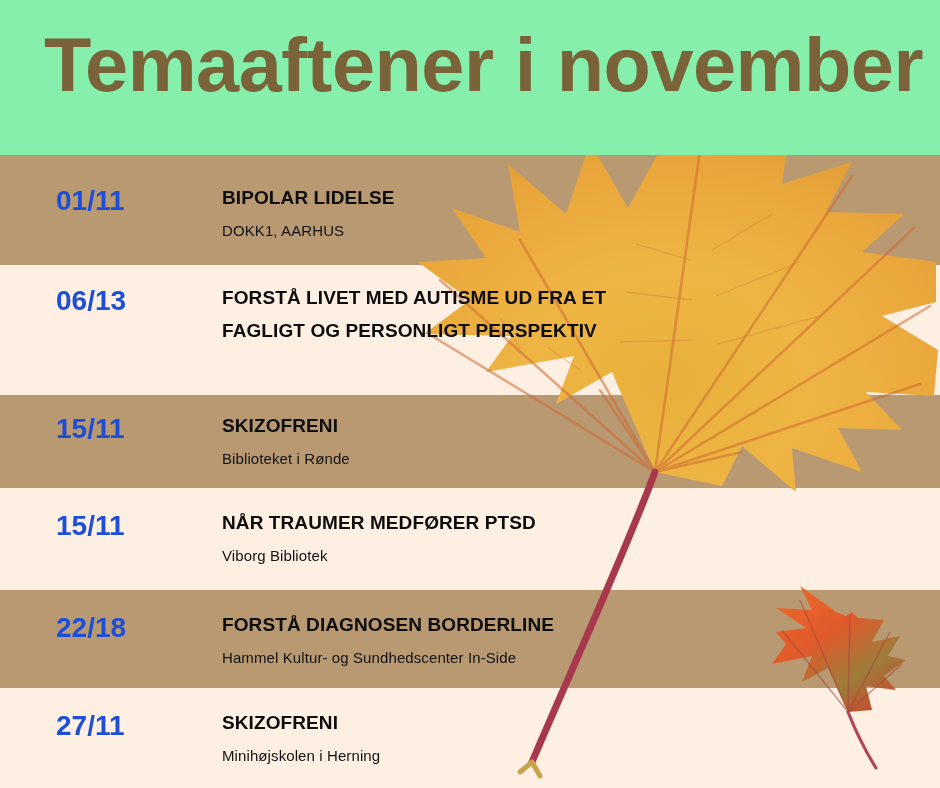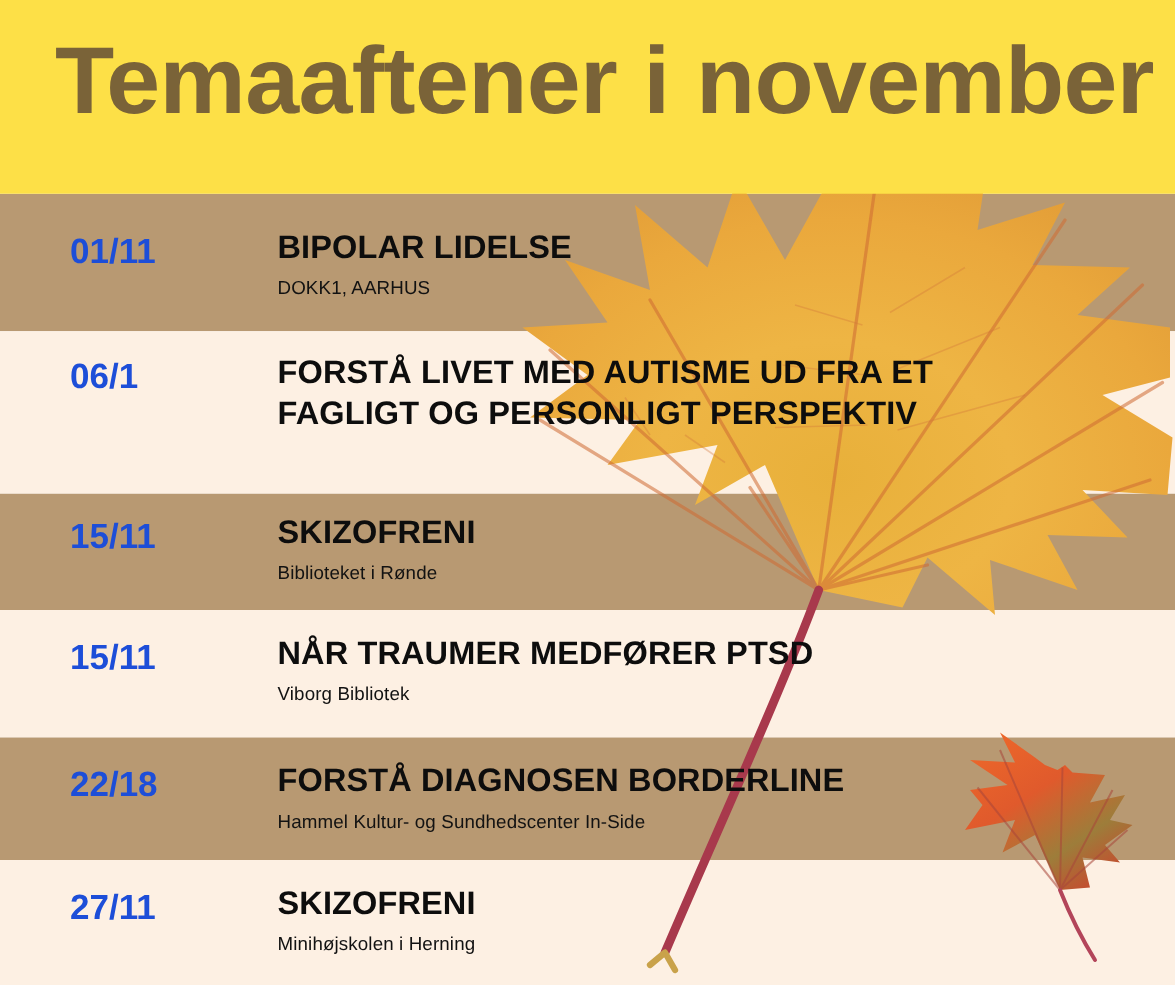--- a/index.html
+++ b/index.html
@@ -21,21 +21,21 @@
     background: #ffffff;
   }
 
   
   .header {
     position: absolute;
     left: 0;
     top: 0;
     width: 940px;
     height: 155px;
-    background: #fde047;
+    background: #86efac;
     z-index: 5;
   }
   .poster-title {
     position: absolute;
     left: 44px;
     top: 24px;
     width: 860px;
     font-family: "Liberation Sans Narrow", "Liberation Sans", sans-serif;
     font-size: 76px;
     line-height: 82px;
@@ -100,21 +100,21 @@
     color: #1d4ed8;
     letter-spacing: 0px;
     white-space: nowrap;
   }
   .row-body {
     position: absolute;
     left: 222px;
     width: 700px;
   }
   .row-title {
-    font-size: 26px;
+    font-size: 19px;
     font-weight: bold;
     color: #0d0d0d;
     line-height: 33px;
     letter-spacing: 0.1px;
     margin: 0;
     white-space: pre-line;
   }
   .row-venue {
     font-size: 15px;
     font-weight: normal;
@@ -213,21 +213,21 @@
 
     <div class="row" style="top:155px;height:110px;">
       <div class="row-date" style="top:30px;">01/11</div>
       <div class="row-body" style="top:26px;">
         <div class="row-title">BIPOLAR LIDELSE</div>
         <div class="row-venue">DOKK1, AARHUS</div>
       </div>
     </div>
 
     <div class="row" style="top:265px;height:130px;">
-      <div class="row-date" style="top:20px;">06/1</div>
+      <div class="row-date" style="top:20px;">06/13</div>
       <div class="row-body" style="top:16px;">
         <div class="row-title">FORSTÅ LIVET MED AUTISME UD FRA ET
 FAGLIGT OG PERSONLIGT PERSPEKTIV</div>
       </div>
     </div>
 
     <div class="row" style="top:395px;height:93px;">
       <div class="row-date" style="top:18px;">15/11</div>
       <div class="row-body" style="top:14px;">
         <div class="row-title">SKIZOFRENI</div>

